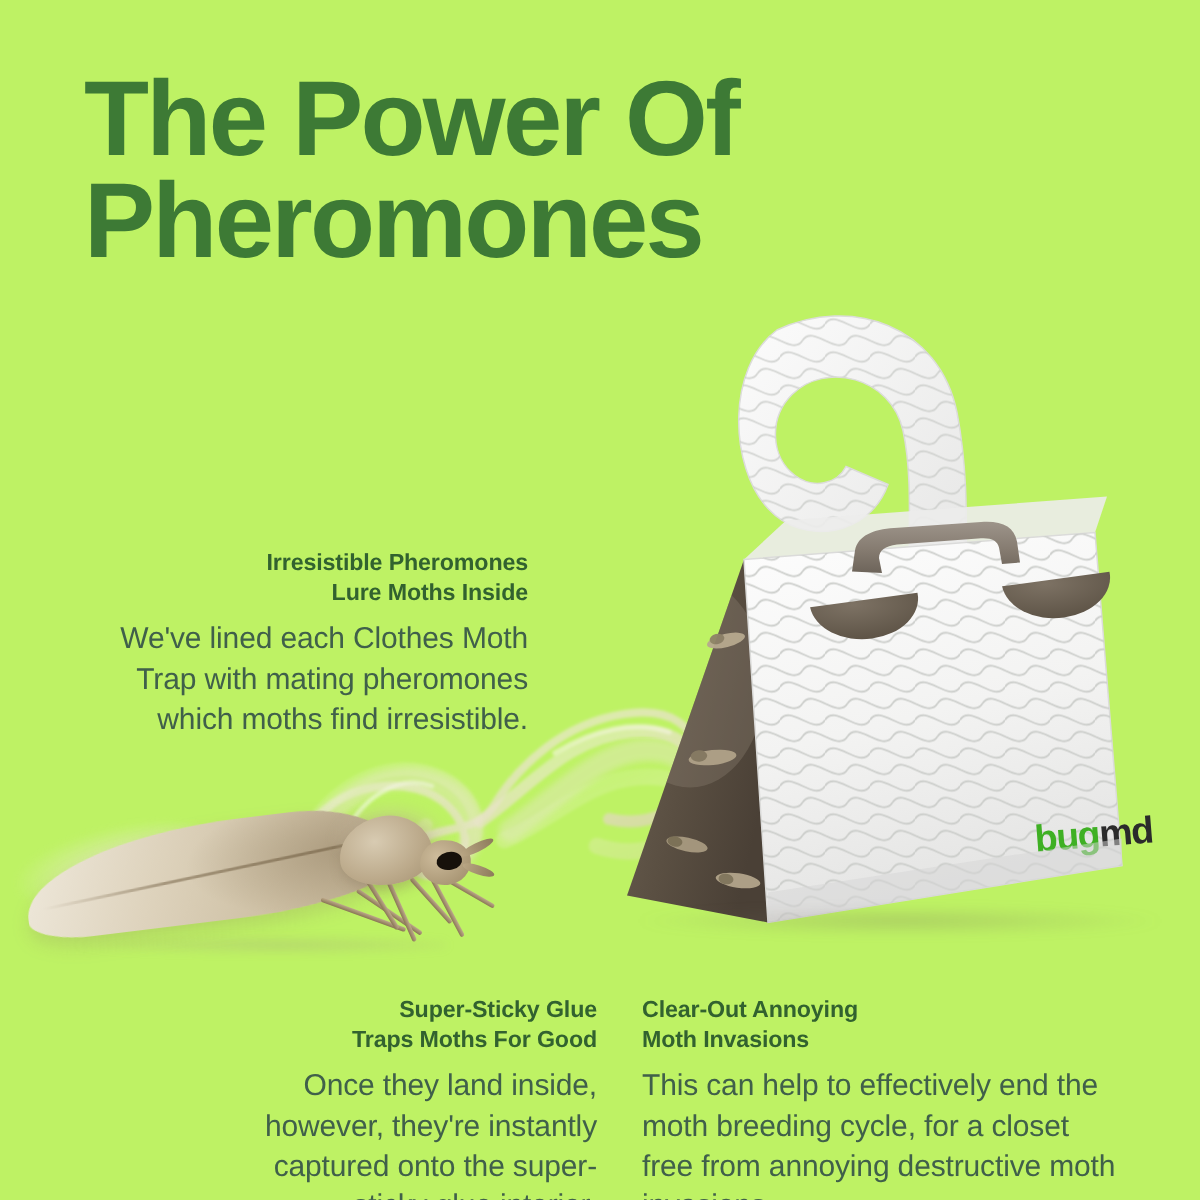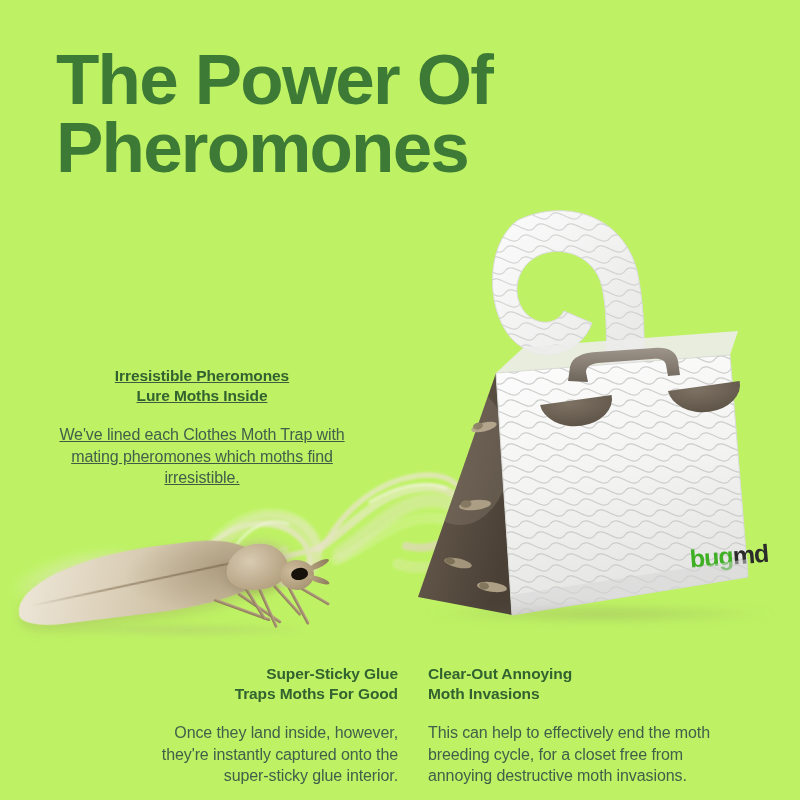--- a/index.html
+++ b/index.html
@@ -18,23 +18,23 @@
     letter-spacing:-1.8px;color:#3d7a35;
   }
   .headline .l2{display:block;}
   .subhead{
     position:absolute;left:56px;top:252px;
     font-size:37px;font-weight:700;letter-spacing:-0.8px;color:#3d7a35;
   }
 
   .block{position:absolute;color:#3f5c42;}
   .block .bold{font-weight:700;font-size:15.5px;line-height:1.27;color:#32622f;letter-spacing:-0.1px;}
-  .block .body{font-size:16px;line-height:1.33;color:#40604a;letter-spacing:-0.1px;margin-top:19px;}
-
-  #blk-pheromones{left:52px;top:366px;width:300px;text-align:center;text-decoration:underline;}
+  .block .body{font-size:20px;line-height:1.33;color:#40604a;letter-spacing:-0.1px;margin-top:8px;}
+
+  #blk-pheromones{left:52px;top:366px;width:300px;text-align:right;}
   #blk-glue{left:140px;top:664px;width:258px;text-align:right;}
   #blk-clearout{left:428px;top:664px;width:320px;text-align:left;}
 
   
   .moth{position:absolute;left:8px;top:520px;width:320px;height:130px;}
   .moth-wing{
     position:absolute;left:8px;top:28px;width:252px;height:66px;
     background:
       radial-gradient(ellipse 60% 90% at 85% 45%, rgba(150,132,104,.55) 0%, rgba(150,132,104,0) 70%),
       linear-gradient(110deg,#efe9dc 0%,#ded3bd 35%,#cdbfa3 68%,#bdad8e 100%);

